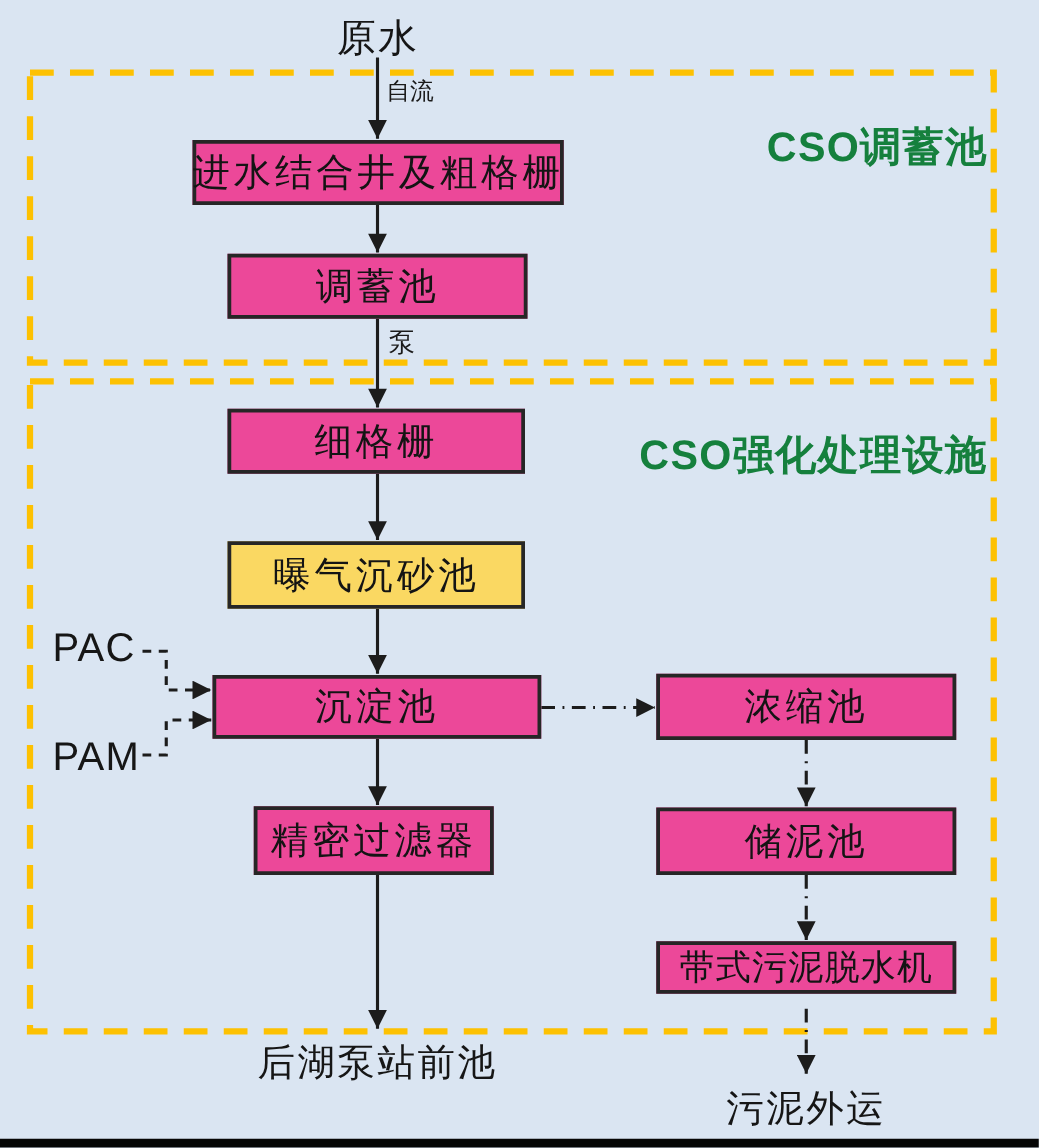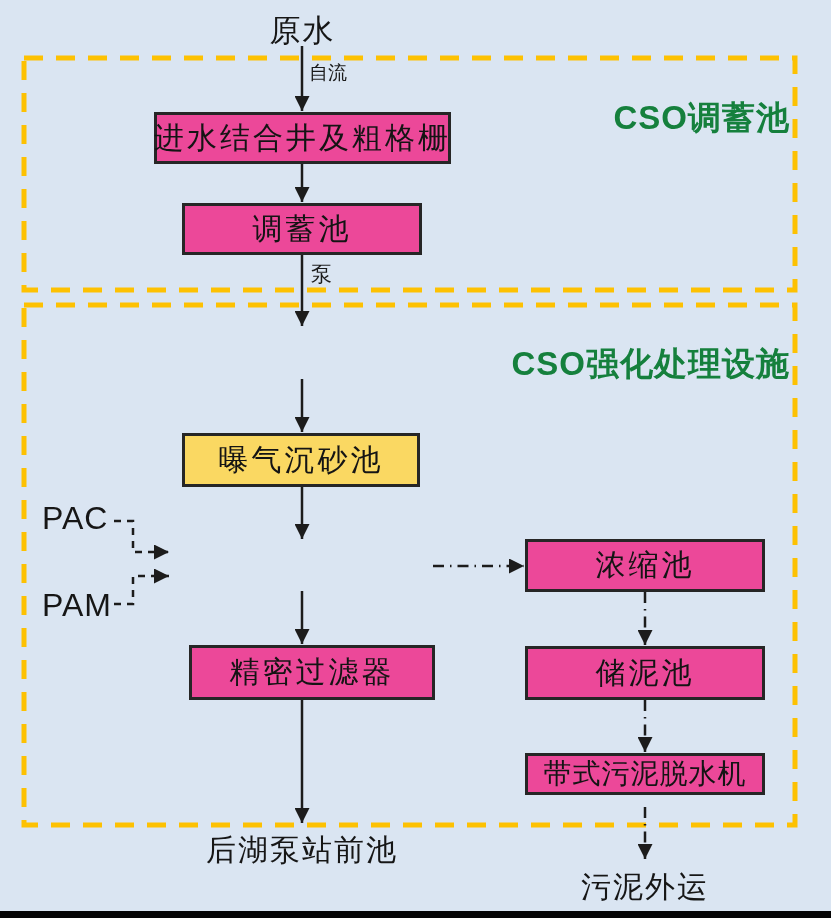--- a/index.html
+++ b/index.html
@@ -64,22 +64,24 @@
   <div class="lbl center" style="left:250px;top:10px;width:105px;font-size:31px;">原水</div>
 
   <div class="edge-lbl" style="left:309px;top:60px;font-size:19px;">自流</div>
   <div class="edge-lbl" style="left:311px;top:260px;font-size:21px;">泵</div>
 
   <div class="sec-title" style="right:41px;top:96px;">CSO调蓄池</div>
   <div class="sec-title" style="right:41px;top:314px;margin-top:28px;">CSO强化处理设施</div>
 
   <div class="box" style="left:154px;top:112px;width:297px;height:52px;">进水结合井及粗格栅</div>
   <div class="box" style="left:182px;top:203px;width:240px;height:52px;">调蓄池</div>
+  <div class="box" style="left:182px;top:327px;width:238px;height:52px;">细格栅</div>
   <div class="box highlight" style="left:182px;top:433px;width:238px;height:54px;">曝气沉砂池</div>
-  <div class="box" style="left:189px;top:645px;width:246px;height:55px;">精密过滤器</div>
+  <div class="box" style="left:170px;top:540px;width:263px;height:51px;">沉淀池</div>
+  <div class="box" style="left:203px;top:645px;width:192px;height:55px;">精密过滤器</div>
   <div class="box" style="left:525px;top:539px;width:240px;height:53px;">浓缩池</div>
   <div class="box" style="left:525px;top:646px;width:240px;height:54px;">储泥池</div>
   <div class="box" style="left:525px;top:753px;width:240px;height:42px;font-size:28px;letter-spacing:1px;">带式污泥脱水机</div>
 
   <div class="lbl" style="left:42px;top:500px;font-size:32px;letter-spacing:1px;">PAC</div>
   <div class="lbl" style="left:42px;top:587px;font-size:32px;letter-spacing:1px;">PAM</div>
 
   <div class="lbl center" style="left:199px;top:830px;width:206px;">后湖泵站前池</div>
   <div class="lbl center" style="left:573px;top:867px;width:144px;">污泥外运</div>
 

